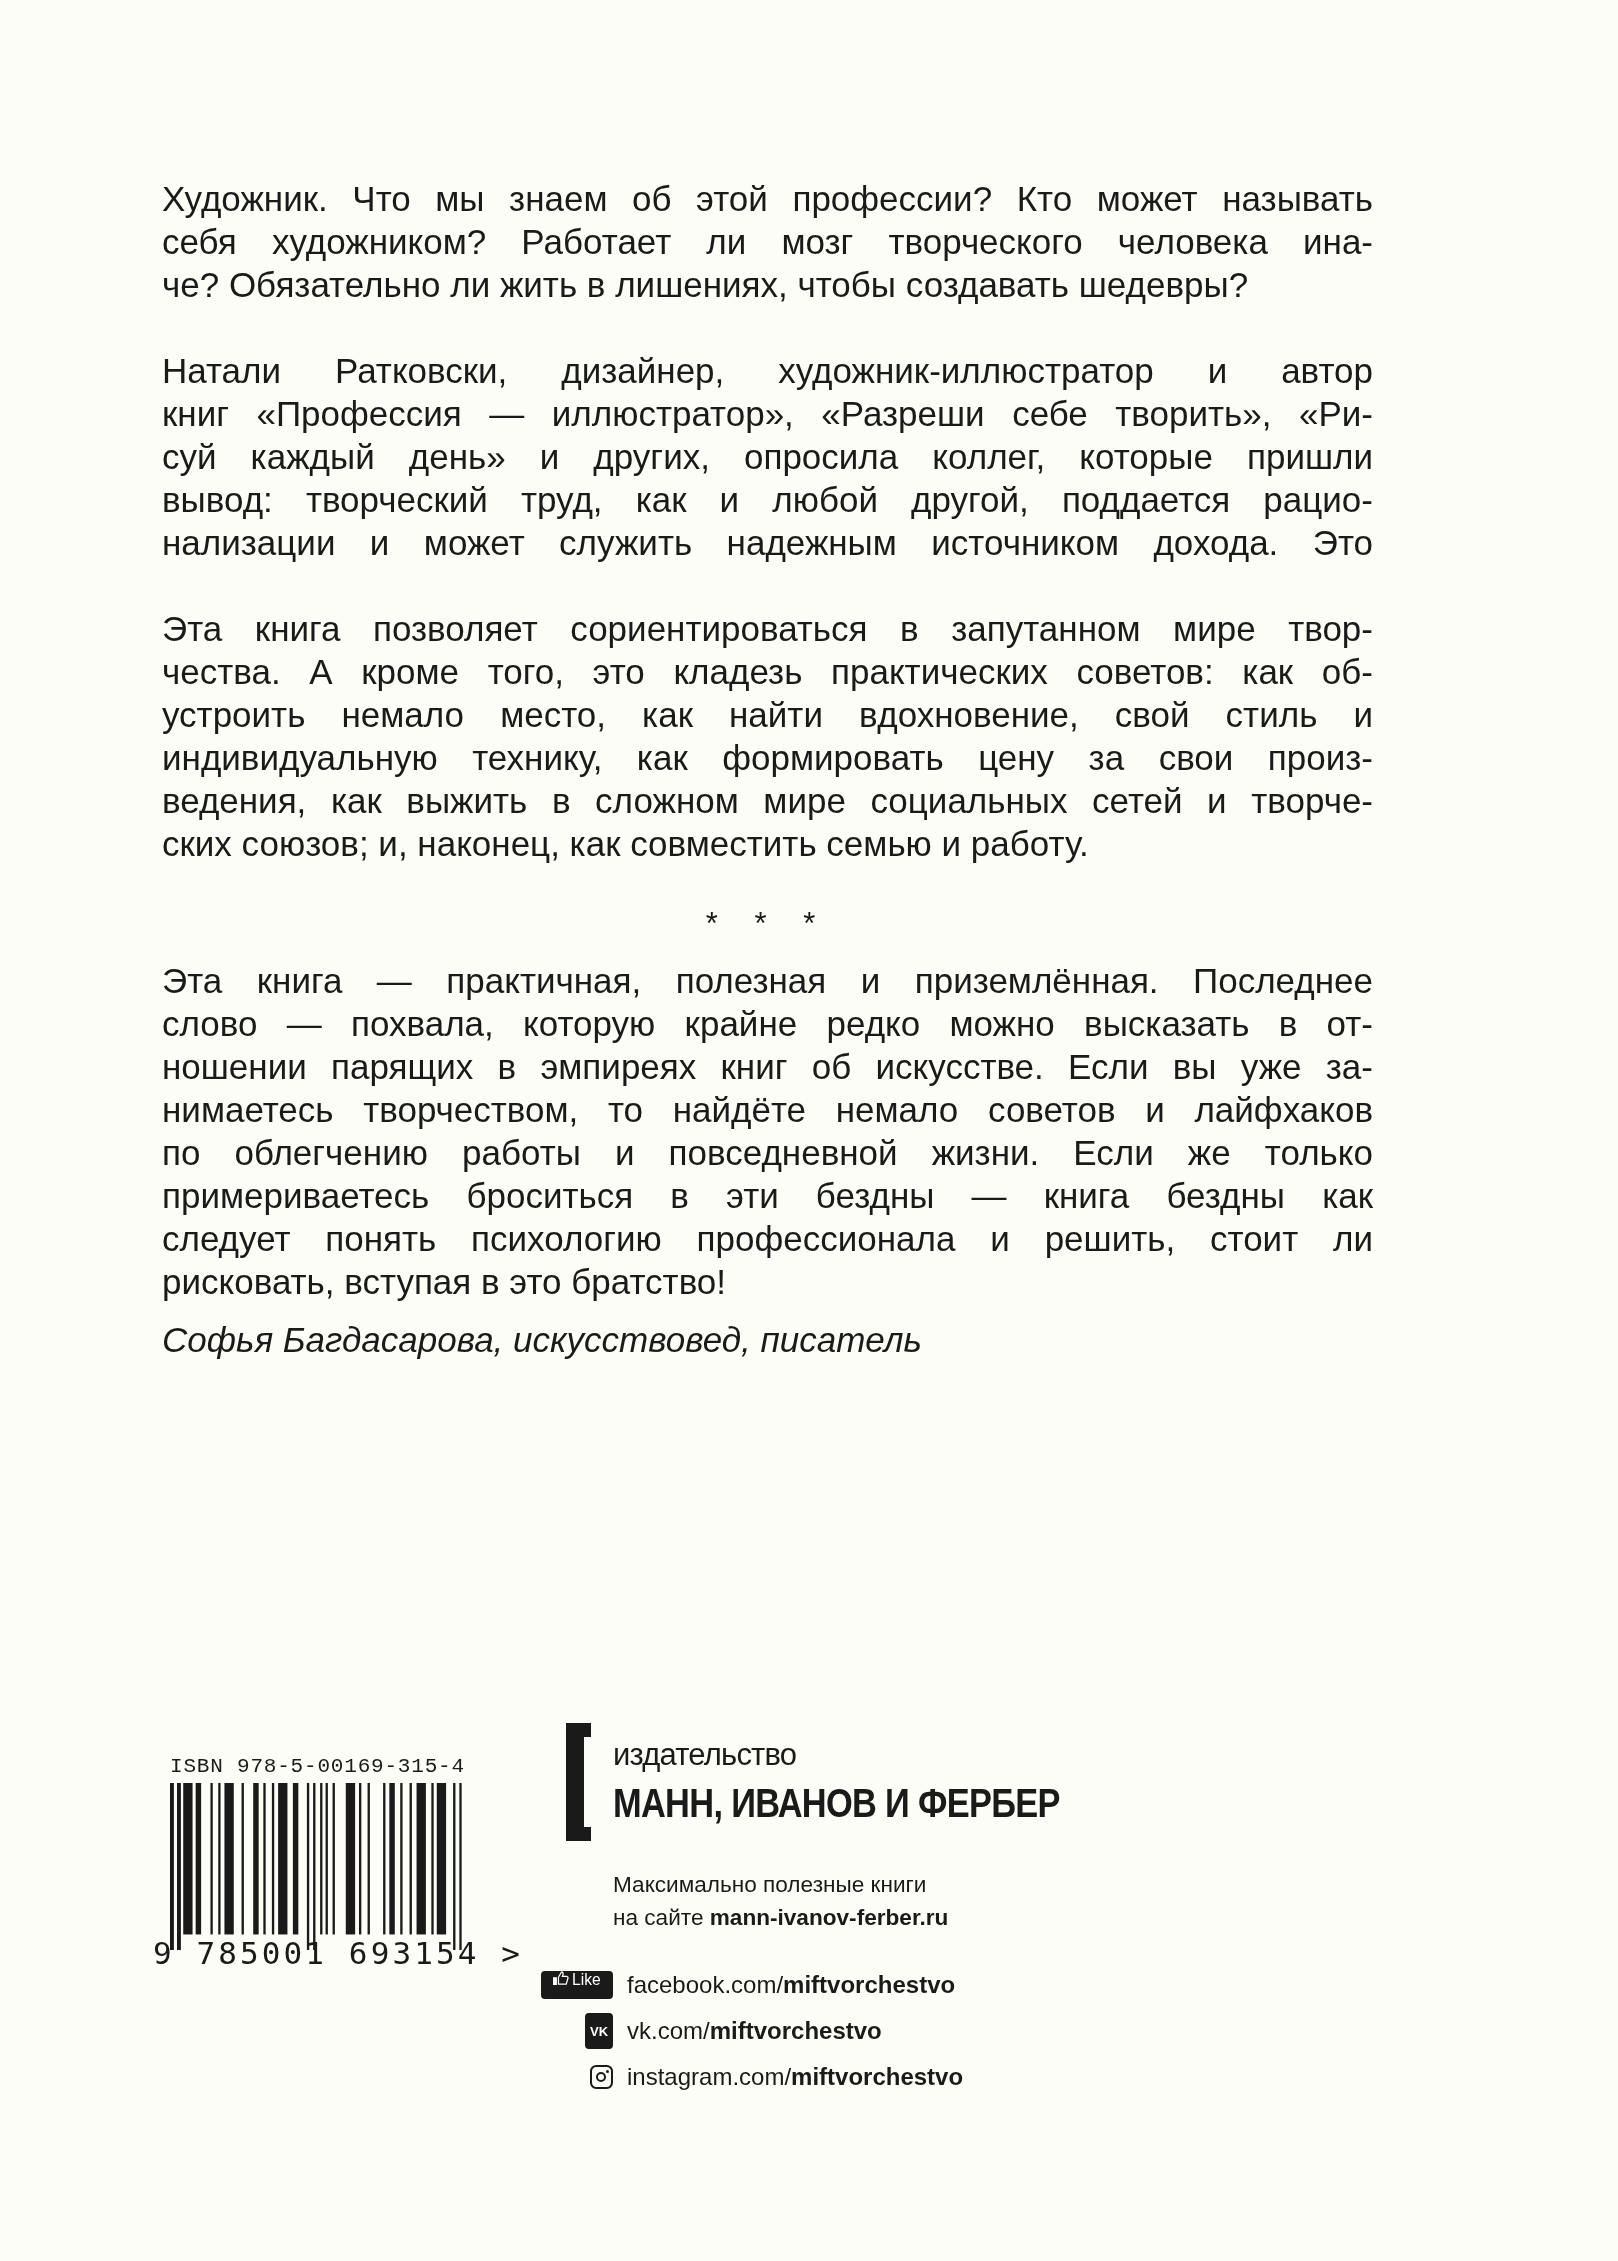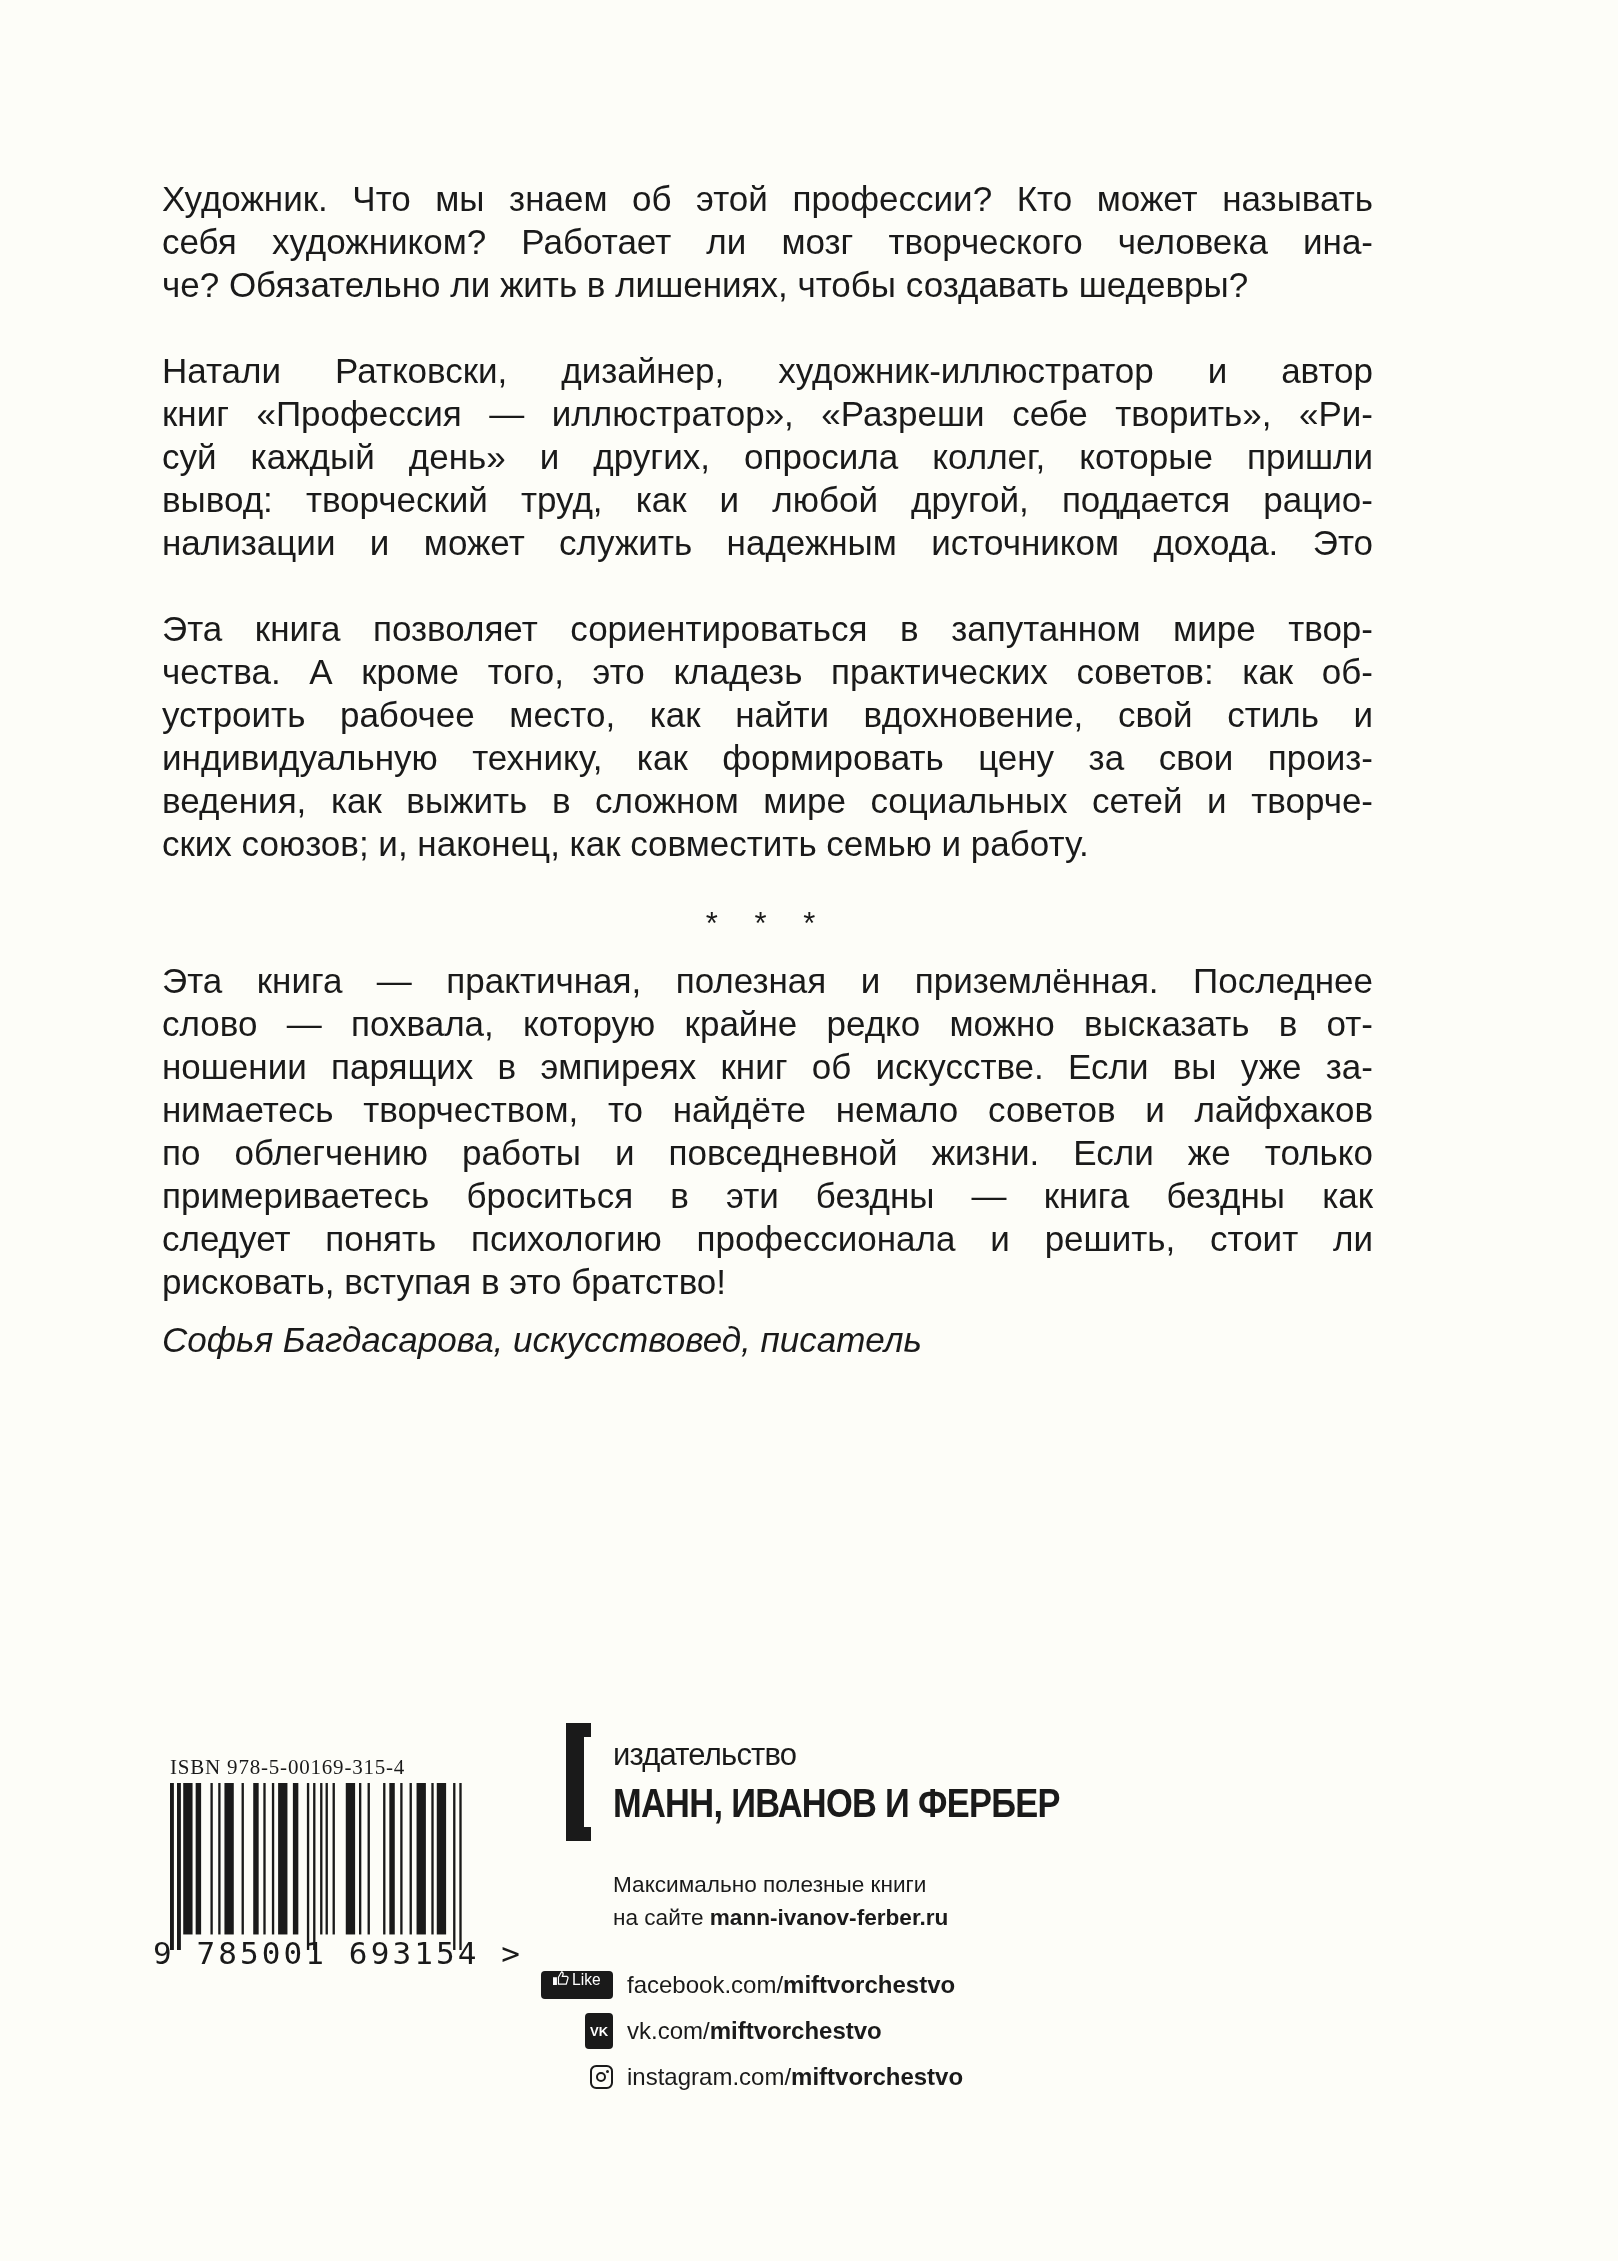--- a/index.html
+++ b/index.html
@@ -15,21 +15,21 @@
     transform-origin: left top;
   }
   .para { margin: 0 0 43px 0; }
   .line { display: block; white-space: nowrap; text-align-last: justify; text-align: justify; width: 1211px; }
   .line.last { text-align-last: left; }
   .stars { text-align: center; width: 1211px; margin: -6.2px 0 14px 0; letter-spacing: 14px; font-size: 31px; }
   .signature { font-style: italic; margin-top: 15.6px; }
 
   .isbn-label {
     position: absolute; left: 170px; top: 1755px;
-    font-family: Liberation Serif, serif; font-size: 21px; letter-spacing: 0.8px;
+    font-family: Liberation Mono, monospace; font-size: 21px; letter-spacing: 0.8px;
   }
   .barcode {
     position: absolute; left: 170px; top: 1783px; width: 294px; height: 167px;
   }
   .barcode-digits {
     position: absolute; left: 153px; top: 1935px;
     font-family: "DejaVu Sans Mono", monospace; font-size: 31px; letter-spacing: 3.1px;
     background: transparent;
   }
 
@@ -82,21 +82,21 @@
   <div class="para">
     <span class="line" style="display: block; width: 1211px;">Натали Ратковски, дизайнер, художник-иллюстратор и автор</span>
     <span class="line" style="display: block; width: 1211px;">книг «Профессия — иллюстратор», «Разреши себе творить», «Ри-</span>
     <span class="line" style="display: block; width: 1211px;">суй каждый день» и других, опросила коллег, которые пришли</span>
     <span class="line" style="display: block; width: 1211px;">вывод: творческий труд, как и любой другой, поддается рацио-</span>
     <span class="line" style="display: block; width: 1211px;">нализации и может служить надежным источником дохода. Это</span>
   </div>
   <div class="para">
     <span class="line" style="display: block; width: 1211px;">Эта книга позволяет сориентироваться в запутанном мире твор-</span>
     <span class="line" style="display: block; width: 1211px;">чества. А кроме того, это кладезь практических советов: как об-</span>
-    <span class="line" style="display: block; width: 1211px;">устроить рабочее место, как найти вдохновение, свой стиль и</span>
+    <span class="line" style="display: block; width: 1211px;">устроить немало место, как найти вдохновение, свой стиль и</span>
     <span class="line" style="display: block; width: 1211px;">индивидуальную технику, как формировать цену за свои произ-</span>
     <span class="line" style="display: block; width: 1211px;">ведения, как выжить в сложном мире социальных сетей и творче-</span>
     <span class="line last" style="display: block; width: 1211px;">ских союзов; и, наконец, как совместить семью и работу.</span>
   </div>
   <div class="stars">* * *</div>
   <div class="para" style="margin-bottom:0">
     <span class="line" style="display: block; width: 1211px;">Эта книга — практичная, полезная и приземлённая. Последнее</span>
     <span class="line" style="display: block; width: 1211px;">слово — похвала, которую крайне редко можно высказать в от-</span>
     <span class="line" style="display: block; width: 1211px;">ношении парящих в эмпиреях книг об искусстве. Если вы уже за-</span>
     <span class="line" style="display: block; width: 1211px;">нимаетесь творчеством, то найдёте немало советов и лайфхаков</span>

